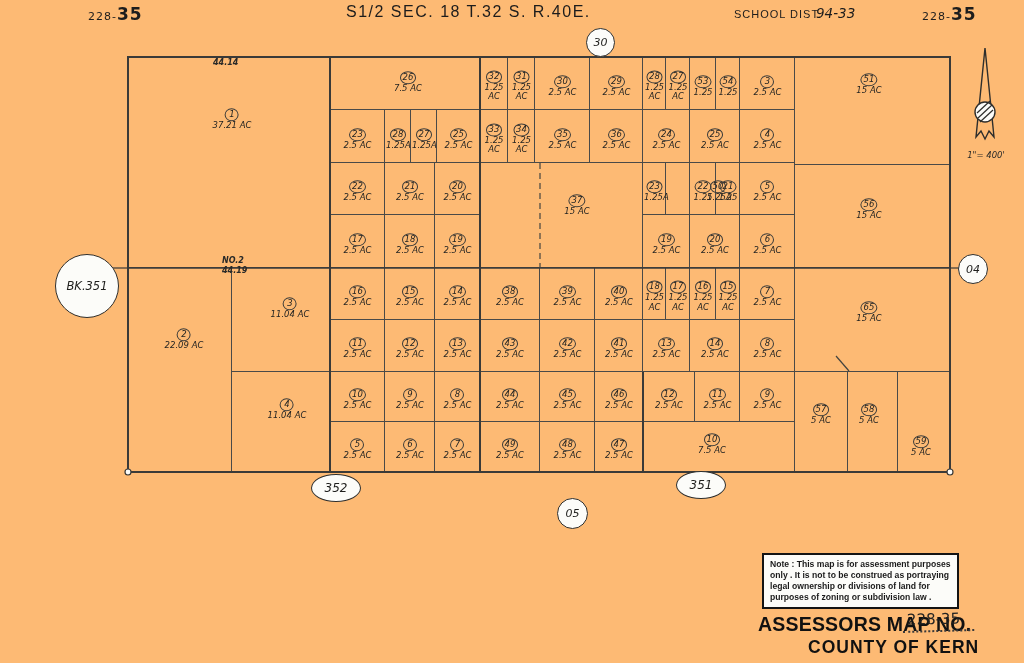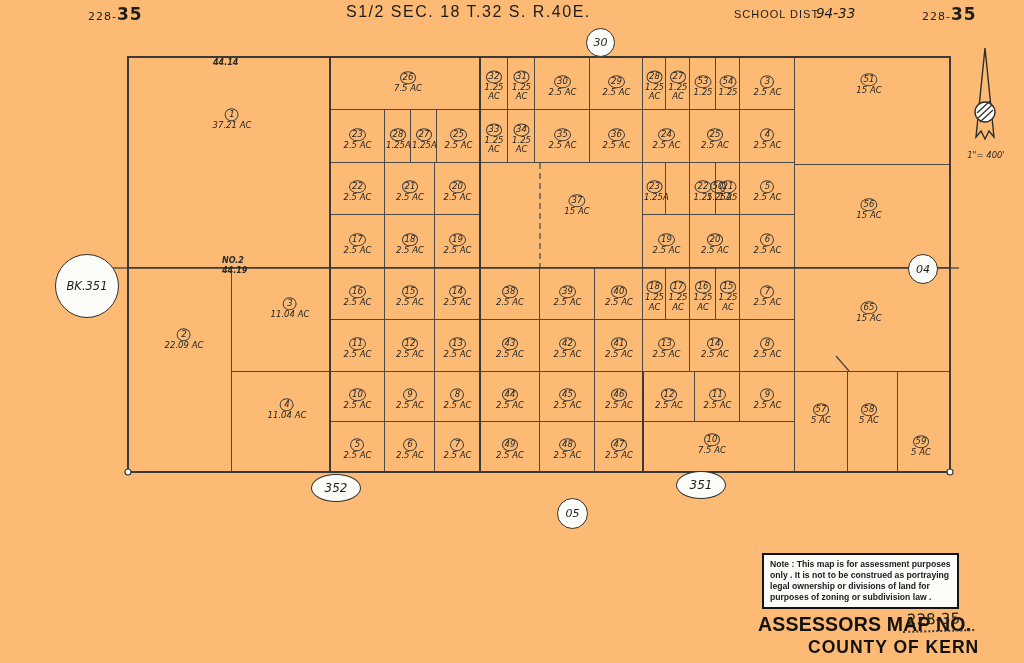--- a/index.html
+++ b/index.html
@@ -233,21 +233,21 @@
     <line x1="950" y1="268" x2="959" y2="268" stroke="#3a3a38" stroke-width="1.2"></line>
     <circle cx="128" cy="472" r="3" fill="#fcfcf9" stroke="#3a3a38" stroke-width="1.2"></circle>
     <circle cx="950" cy="472" r="3" fill="#fcfcf9" stroke="#3a3a38" stroke-width="1.2"></circle>
   </svg>
 
   <div class="abs dimlabel" style="left:213px;top:58px;">44.14</div>
   <div class="abs dimlabel" style="left:222px;top:256px;">NO.2</div>
   <div class="abs dimlabel" style="left:222px;top:266px;">44.19</div>
 
   <div class="abs refcirc" style="left:586px;top:28px;width:27px;height:27px;">30</div>
-  <div class="abs refcirc" style="left:908px;top:254px;width:28px;height:28px;font-style:italic;">04</div>
+  <div class="abs refcirc" style="left:958px;top:254px;width:28px;height:28px;font-style:italic;">04</div>
   <div class="abs refcirc" style="left:557px;top:498px;width:29px;height:29px;">05</div>
   <div class="abs refcirc" style="left:55px;top:254px;width:62px;height:62px;font-size:11.5px;">BK.351</div>
   <div class="abs refellipse" style="left:311px;top:474px;width:48px;height:26px;">352</div>
   <div class="abs refellipse" style="left:676px;top:471px;width:48px;height:26px;">351</div>
 
   <svg class="abs" style="left:960px;top:42px;" width="50" height="105" viewBox="0 0 50 105">
     <path d="M25 6 L16 95 L21 89 L25 97 L29 89 L34 95 Z" fill="none" stroke="#2e2e2c" stroke-width="1.4"></path>
     <circle cx="25" cy="70" r="10" fill="#fcfcf9" stroke="#2e2e2c" stroke-width="1.4"></circle>
     <line x1="18" y1="76" x2="32" y2="63" stroke="#2e2e2c" stroke-width="1.2"></line>
     <line x1="17" y1="71" x2="30" y2="59" stroke="#2e2e2c" stroke-width="1.2"></line>

